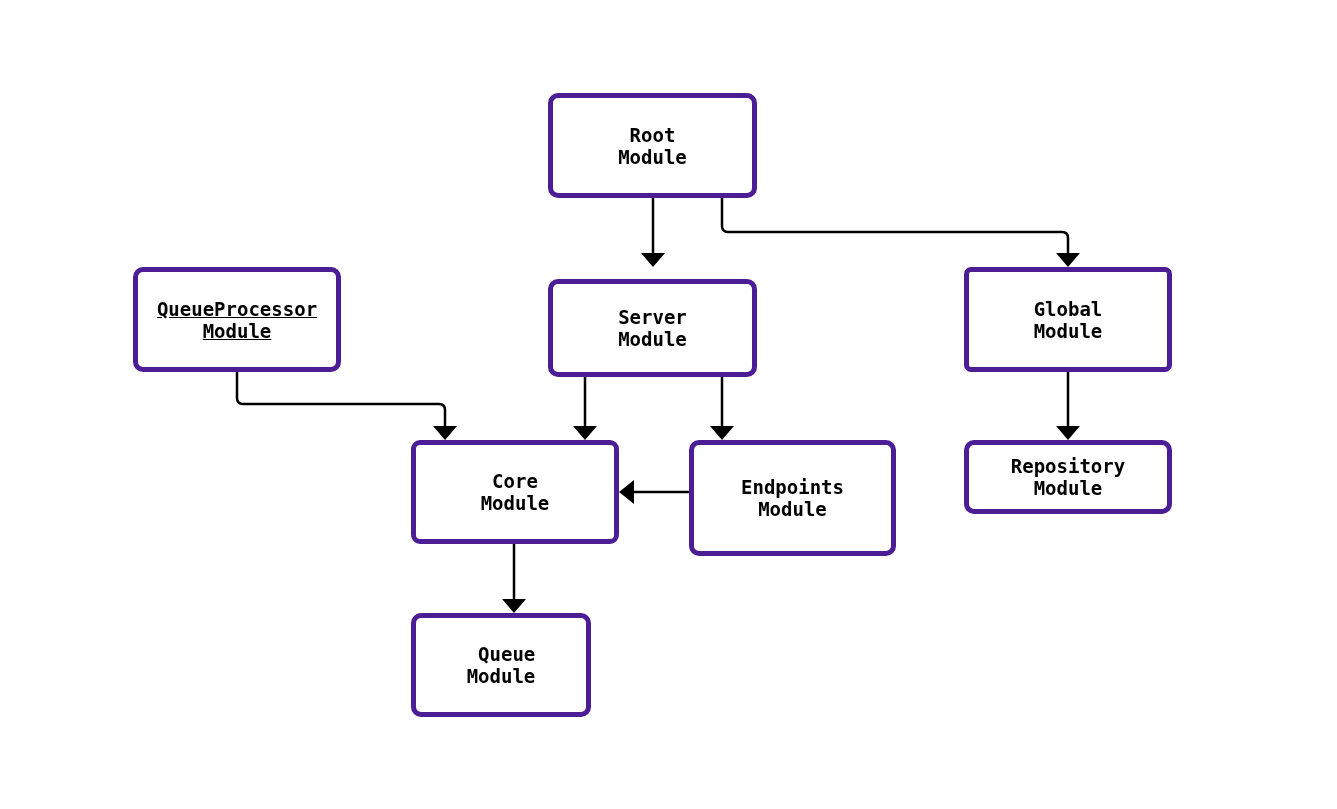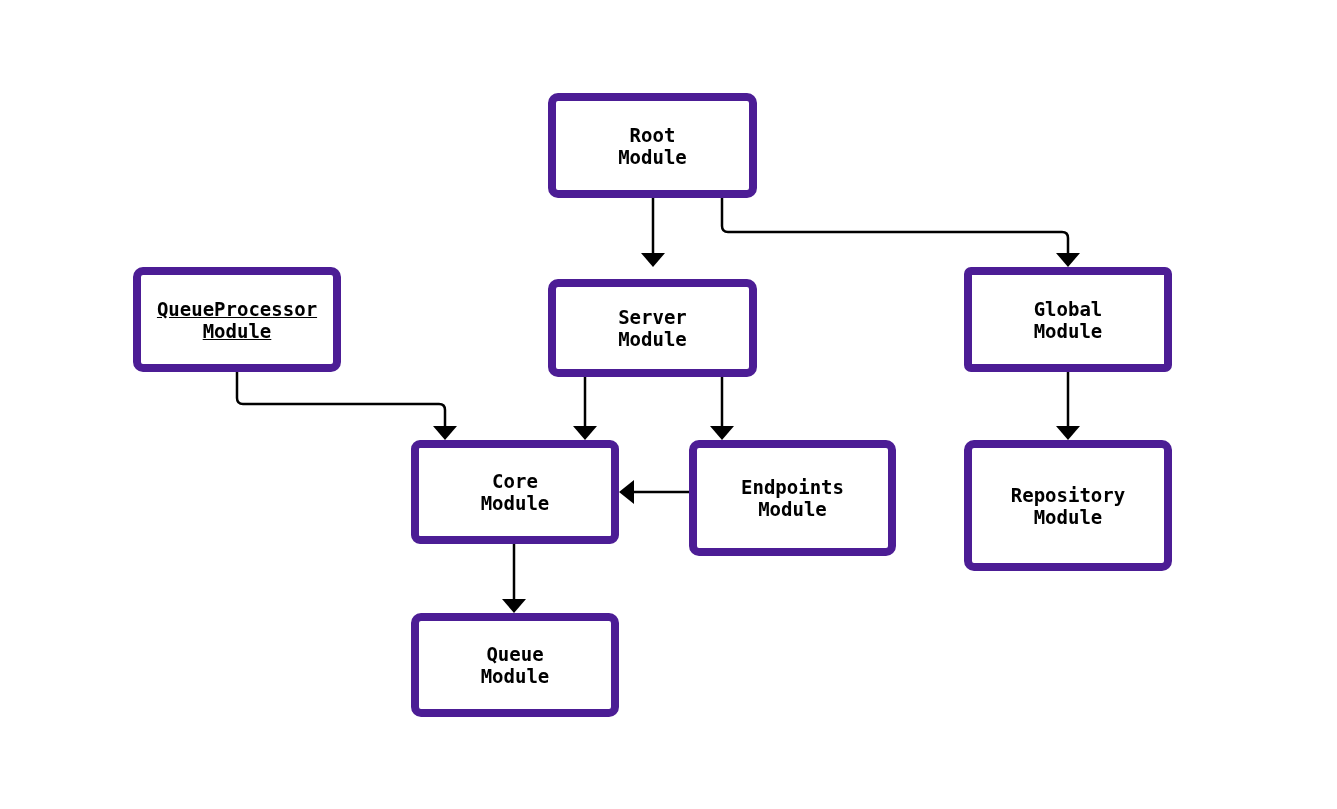--- a/index.html
+++ b/index.html
@@ -27,21 +27,21 @@
     stroke: #000000;
     stroke-width: 2.5;
   }
   .edges-layer polygon {
     fill: #000000;
     stroke: none;
   }
   .node {
     position: absolute;
     box-sizing: border-box;
-    border: 8px solid #4c1d95;
+    border: 5px solid #4c1d95;
     border-radius: 10px;
     background: #ffffff;
     display: flex;
     align-items: center;
     justify-content: center;
     text-align: center;
     color: #000000;
     font-weight: bold;
     font-size: 19px;
     line-height: 22px;
@@ -121,23 +121,23 @@
   <div class="node" style="left:411px; top:440px; width:208px; height:104px;border-radius:9px;">
     <span class="label">Core
 Module</span>
   </div>
 
   <div class="node" style="left:689px; top:440px; width:207px; height:116px;">
     <span class="label">Endpoints
 Module</span>
   </div>
 
-  <div class="node" style="left:964px; top:440px; width:208px; height:131px;">
+  <div class="node" style="left:964px; top:440px; width:208px; height:74px;">
     <span class="label">Repository
 Module</span>
   </div>
 
-  <div class="node" style="left:411px; top:613px; width:208px; height:104px;">
+  <div class="node" style="left:411px; top:613px; width:180px; height:104px;text-align:right;">
     <span class="label">Queue
 Module</span>
   </div>
 
 </div>
 
 </body></html>

